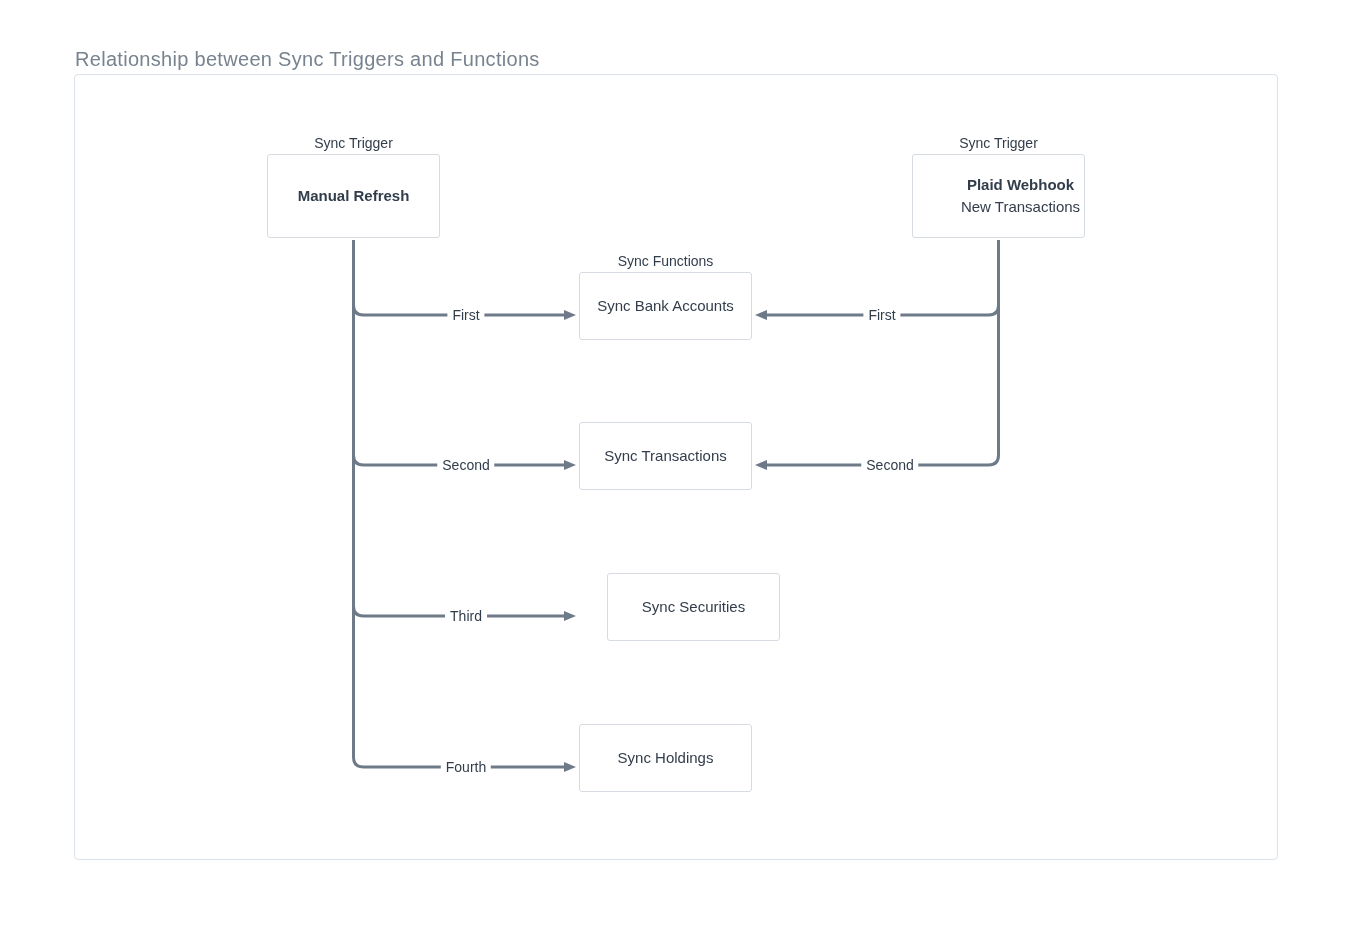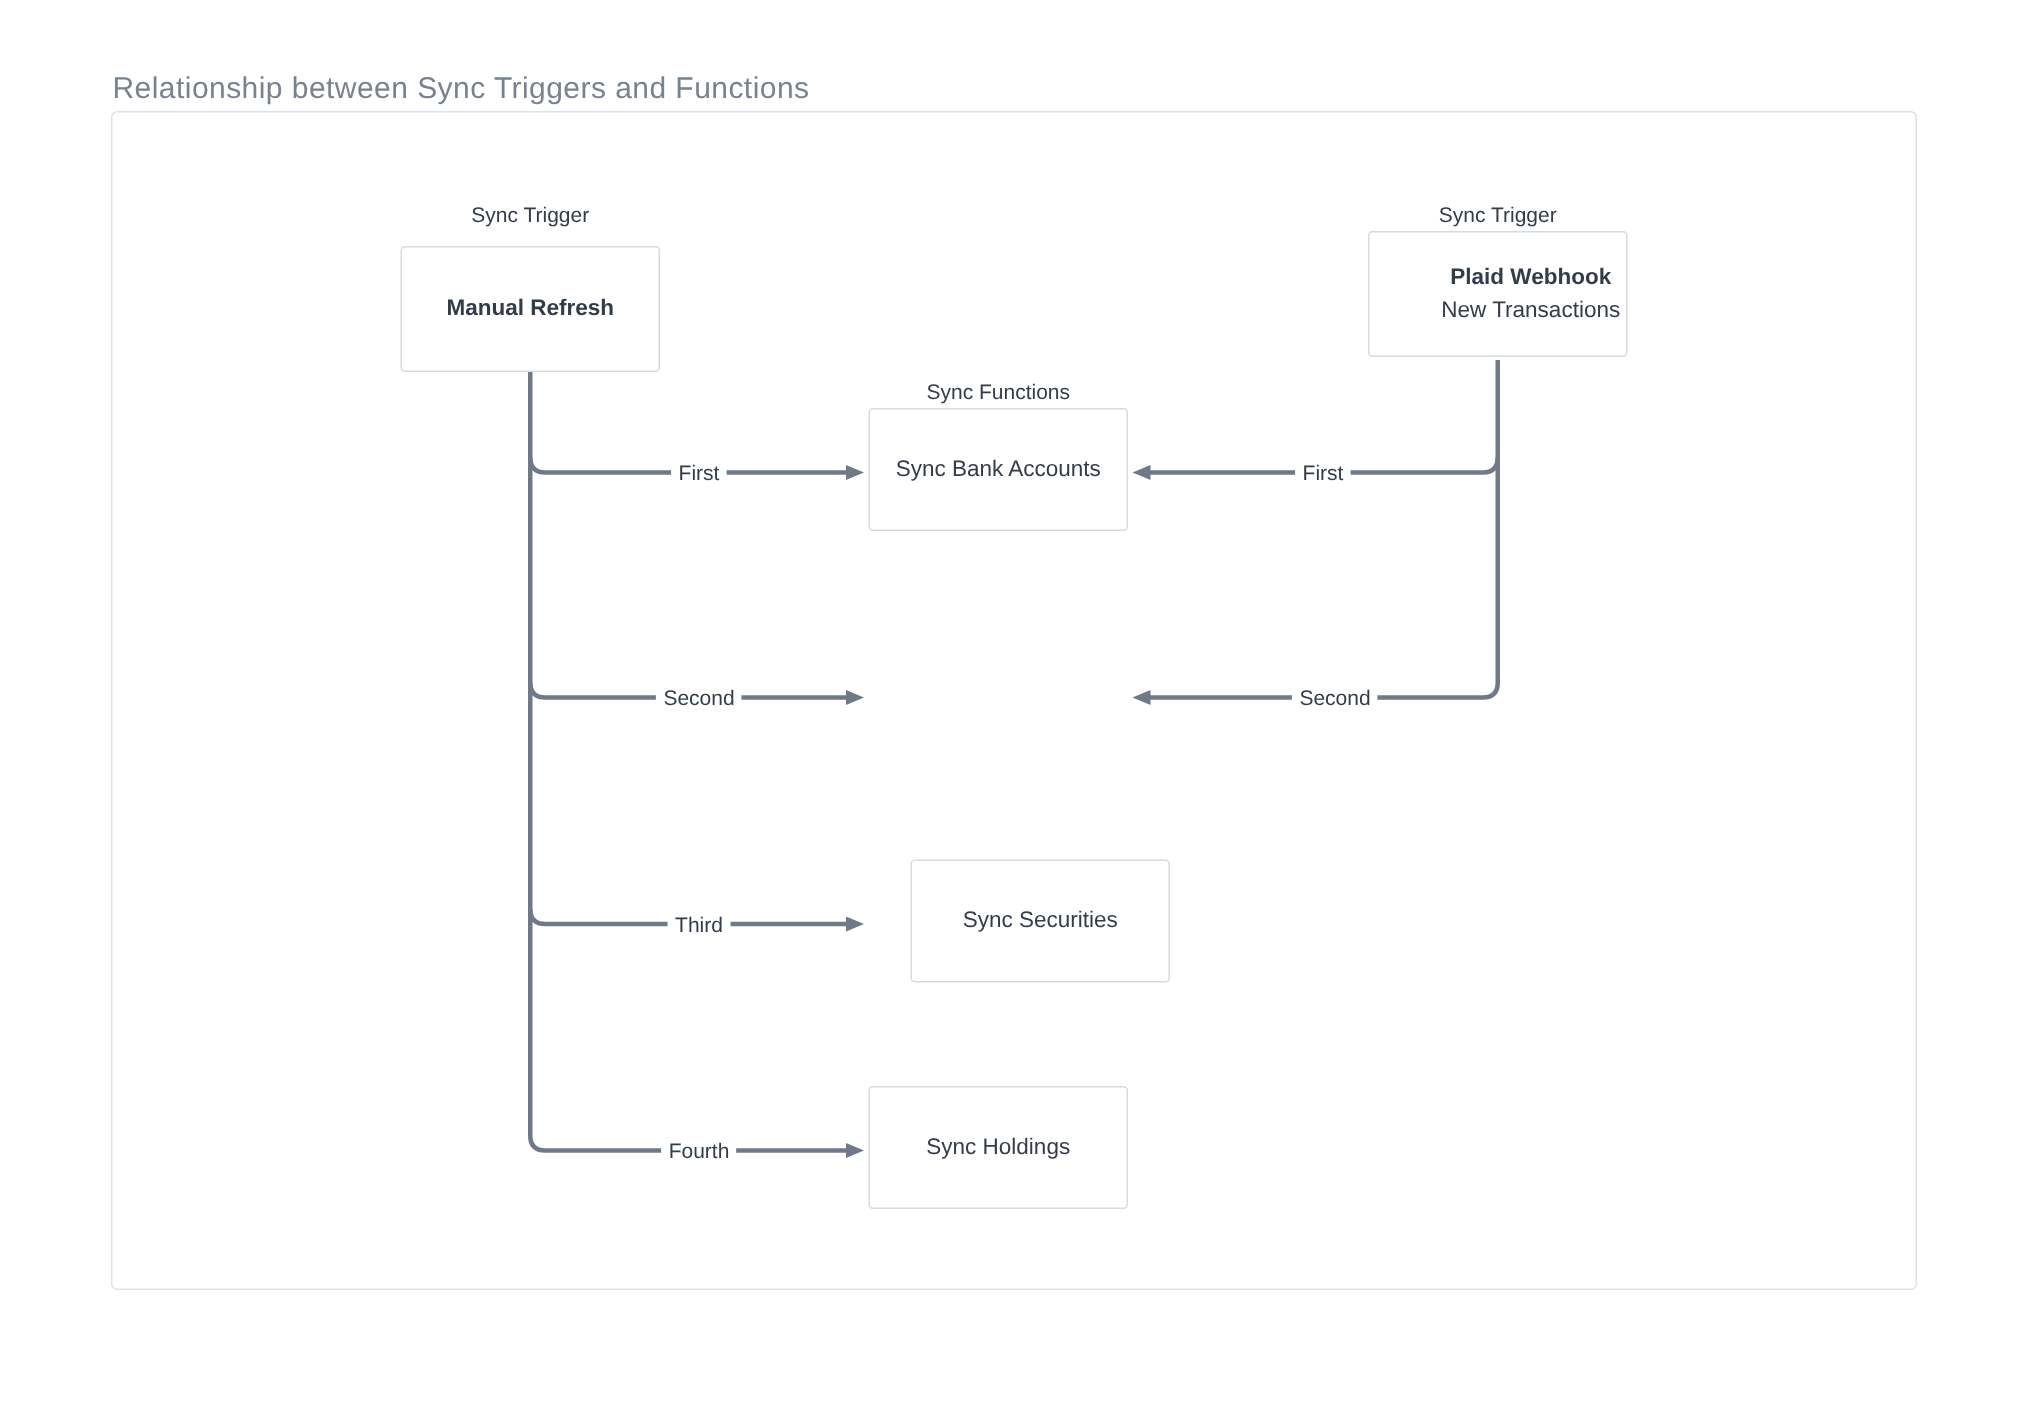--- a/index.html
+++ b/index.html
@@ -41,21 +41,21 @@
     left: 0;
     top: 0;
     width: 1358px;
     height: 942px;
     pointer-events: none;
   }
   .node {
     position: absolute;
     box-sizing: border-box;
     width: 173px;
-    height: 82px;
+    height: 68px;
     background: #ffffff;
     border: 1px solid #D6DBE1;
     border-radius: 3px;
     display: flex;
     flex-direction: column;
     align-items: center;
     justify-content: center;
     text-align: center;
     color: #323D4B;
     font-size: 15px;
@@ -112,31 +112,34 @@
       <path d="M 998.5 240 L 998.5 455 Q 998.5 465 988.5 465 L 766 465" marker-end="url(#arrowhead)"></path>
 
       <path d="M 998.5 305 Q 998.5 315 988.5 315 L 766 315" marker-end="url(#arrowhead)"></path>
     </g>
   </svg>
 
   <div class="group-label" style="left:353.5px; top:143px;">Sync Trigger</div>
   <div class="group-label" style="left:998.5px; top:143px;">Sync Trigger</div>
   <div class="group-label" style="left:665.5px; top:261px;">Sync Functions</div>
 
-  <div class="node" style="left:267px; top:164px; height:84px;">
+  <div class="node" style="left:267px; top:154px; height:84px;">
     <div class="node-title-bold">Manual Refresh</div>
   </div>
 
   <div class="node" style="left:912px; top:154px; height:84px;padding-left:44px;">
     <div class="node-title-bold">Plaid Webhook</div>
     <div class="node-subtitle">New Transactions</div>
   </div>
 
   <div class="node" style="left:579px; top:272px;">
     <div>Sync Bank Accounts</div>
+  </div>
+  <div class="node" style="left:579px; top:422px;">
+    <div>Sync Transactions</div>
   </div>
   <div class="node" style="left:607px; top:573px;">
     <div>Sync Securities</div>
   </div>
   <div class="node" style="left:579px; top:724px;">
     <div>Sync Holdings</div>
   </div>
 
   <div class="edge-label" style="left:466px; top:315px;">First</div>
   <div class="edge-label" style="left:466px; top:465px;">Second</div>

